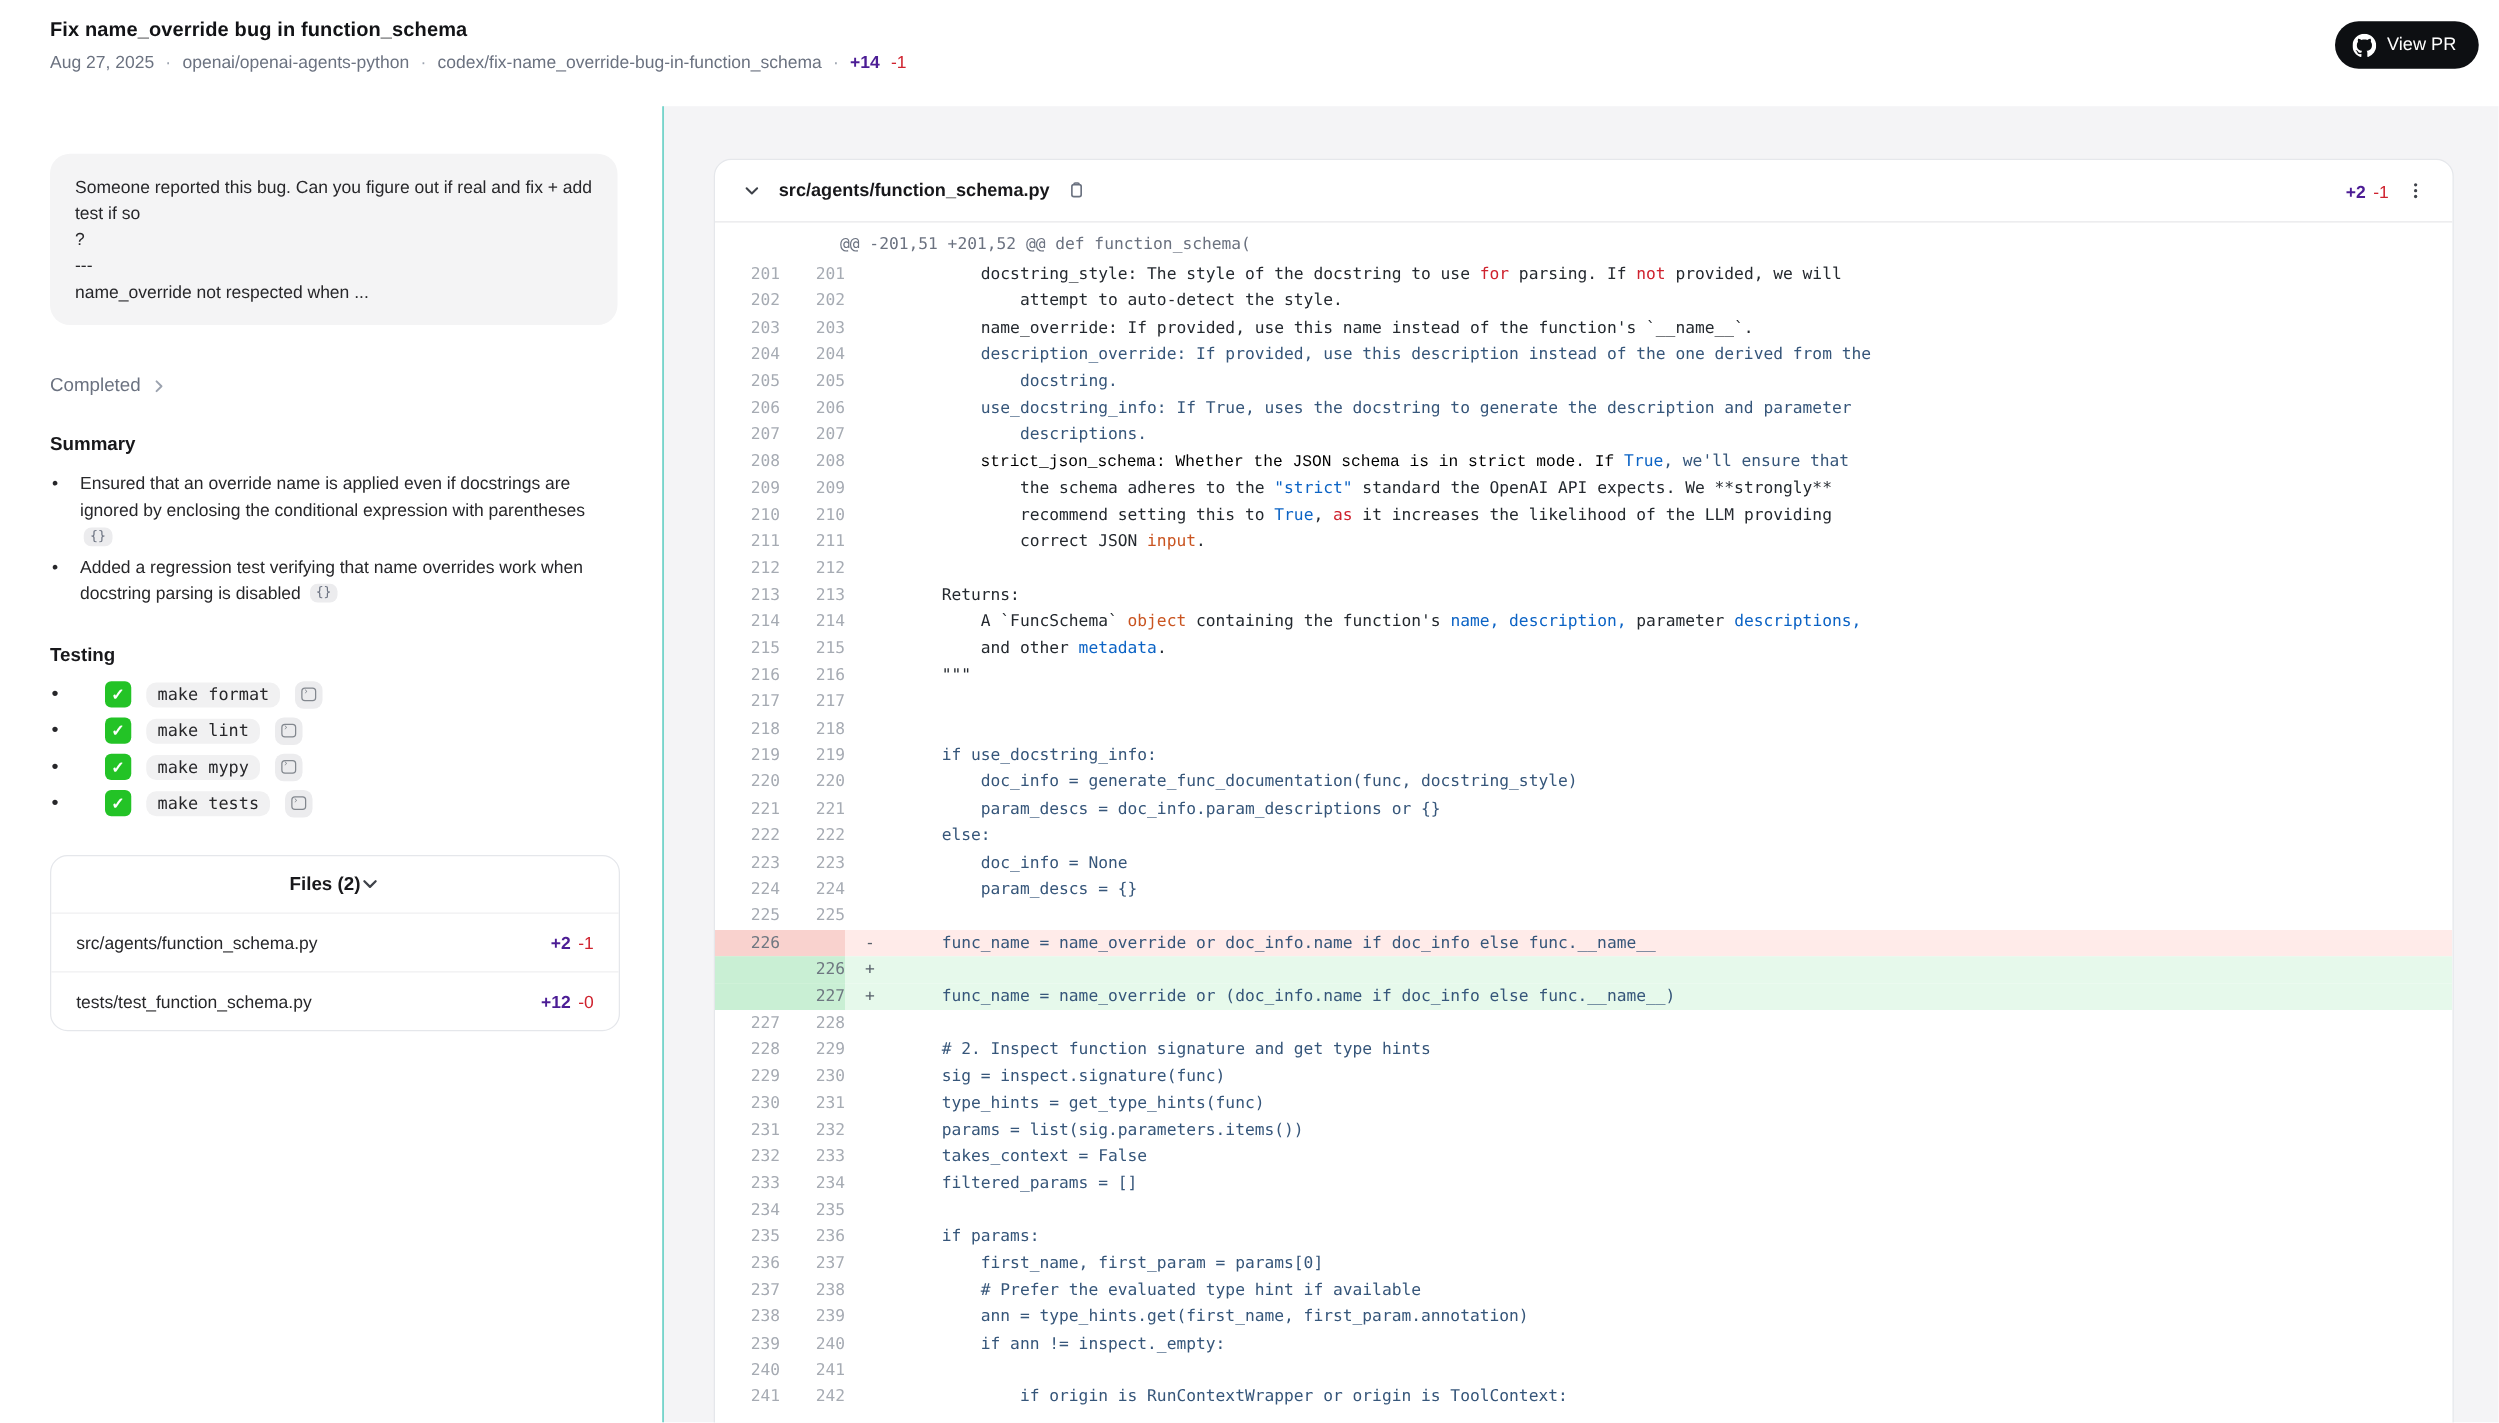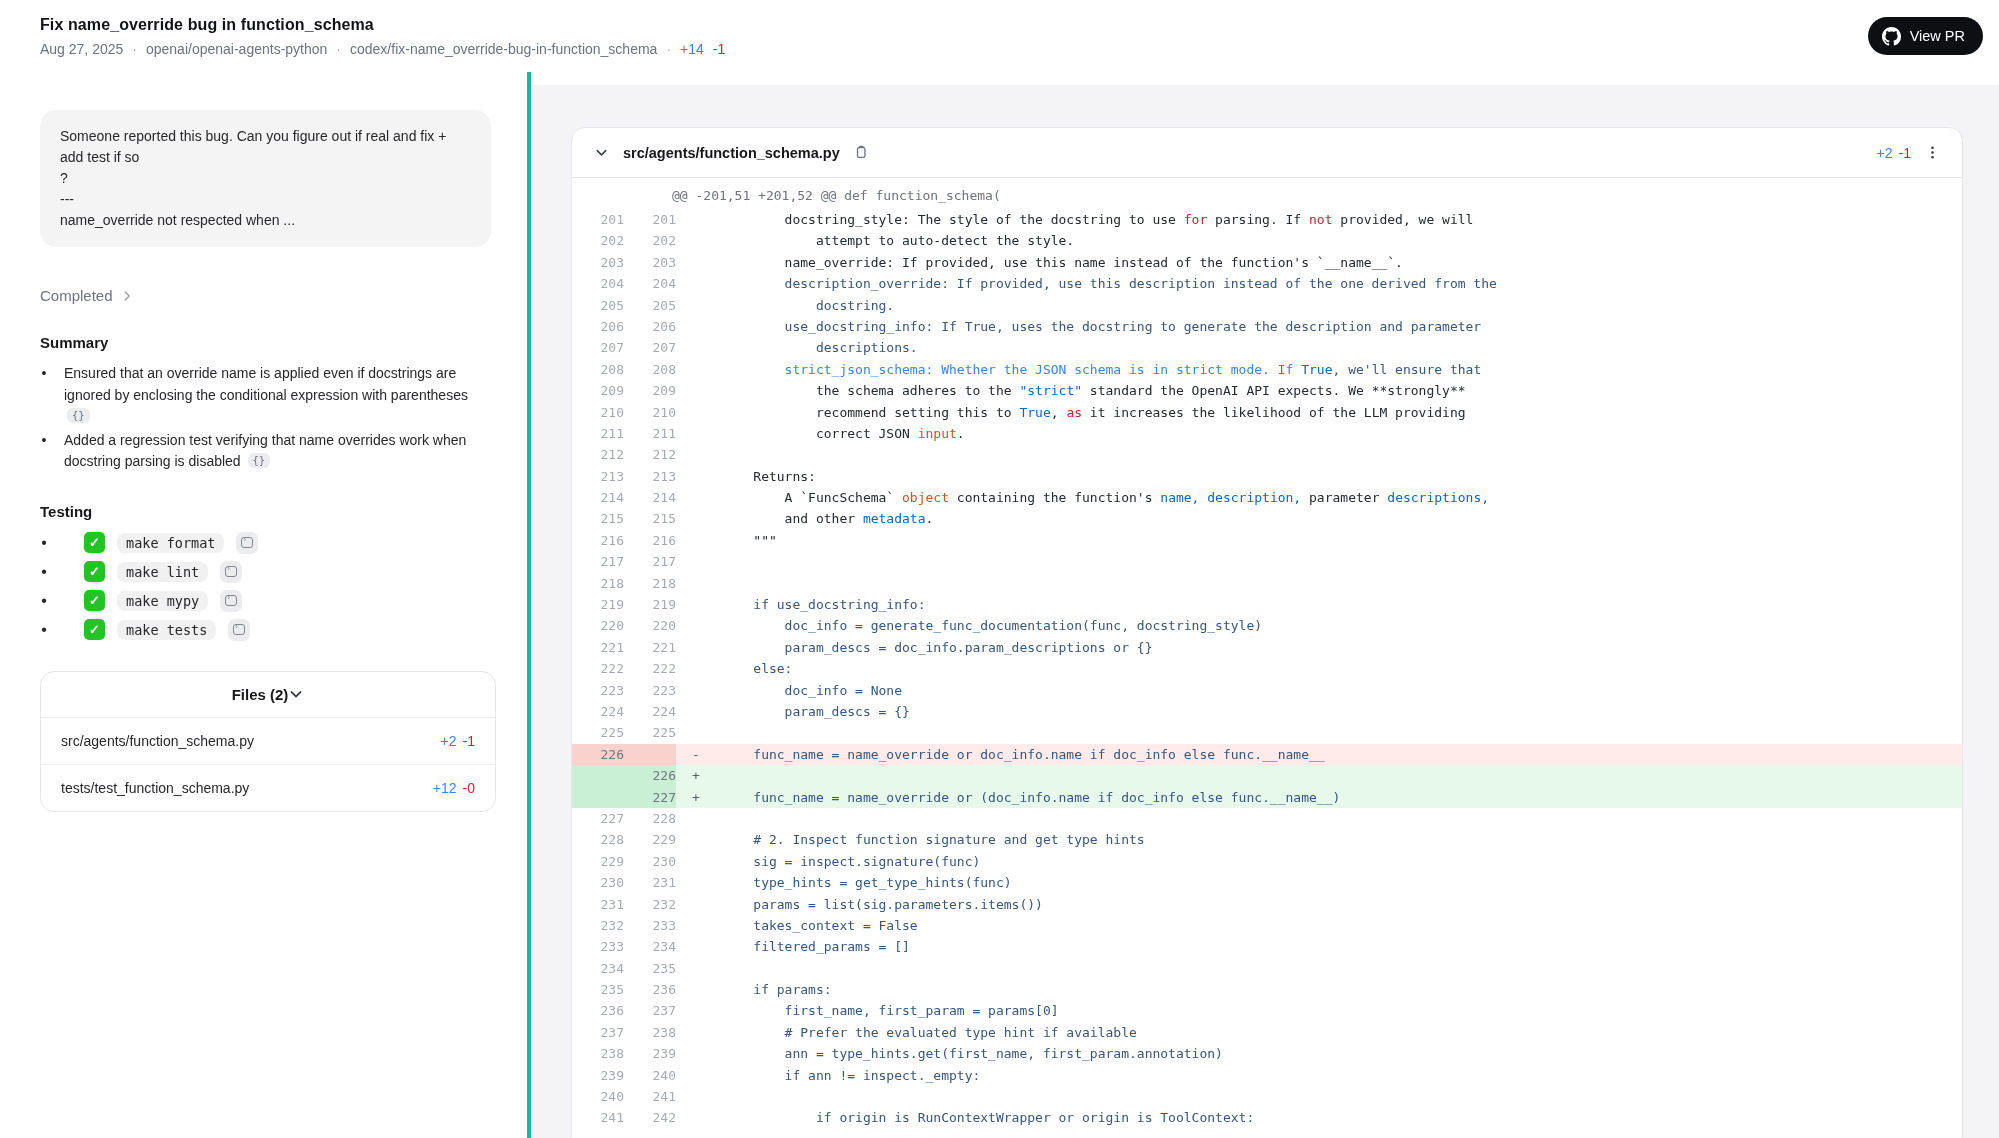--- a/index.html
+++ b/index.html
@@ -6,33 +6,33 @@
   html,body { margin:0; padding:0; }
   body {
     width:1999px; height:1138px; position:relative; overflow:hidden;
     background:#ffffff; font-family:"Liberation Sans", sans-serif; color:#27272a;
   }
   
   .top-header { position:absolute; top:0; left:0; right:0; height:85px; background:#fff; padding:16px 16px 0 40px; }
   .page-title { font-size:16px; font-weight:700; color:#121316; letter-spacing:.1px; }
   .meta-row { margin-top:7px; font-size:14px; color:#6b7280; display:flex; align-items:center; gap:9px; }
   .meta-sep { color:#9ca3af; }
-  .stat-add { color:#3b82f6; font-weight:400; }
+  .stat-add { color:#4c1d95; font-weight:700; }
   .stat-del { color:#cf222e; font-weight:500; }
   .view-pr-btn {
     position:absolute; top:17px; right:16px; height:38px; border-radius:19px;
     background:#0d0f12; color:#fff; display:flex; align-items:center; gap:9px;
     padding:0 18px 0 14px; font-size:14.5px; font-weight:500; cursor:pointer; border:none;
   }
   .view-pr-btn svg { display:block; }
 
   
   .left-pane {
-    position:absolute; top:72px; left:0; width:531px; bottom:0; background:#fff;
-    border-right:4px solid #14b8a6; padding:38px 36px 0 40px; overflow:hidden;
+    position:absolute; top:85px; left:0; width:531px; bottom:0; background:#fff;
+    border-right:1px solid #14b8a6; padding:38px 36px 0 40px; overflow:hidden;
   }
   .user-bubble {
     background:#f4f4f5; border-radius:16px; padding:16px 20px; font-size:14px;
     line-height:21px; color:#27272a; max-width:456px;
   }
   .status-row { margin-top:40px; display:flex; align-items:center; gap:7px; color:#6b7280; font-size:15px; cursor:pointer; width:fit-content; }
   .section-heading { margin-top:30px; font-size:15px; font-weight:700; color:#18181b; }
   .bullet-list { margin-top:12px; }
   .bullet-item { display:flex; gap:16px; font-size:14px; line-height:21.5px; color:#27272a; margin-bottom:2px; }
   .bullet-dot { flex:none; width:8px; text-align:center; color:#27272a; }
@@ -276,21 +276,21 @@
         <div class="diff-row ctx">
           <span class="c-old">207</span>
           <span class="c-new">207</span>
           <span class="c-marker"></span>
           <span class="c-code"><span style="color: rgb(54, 86, 122);">            descriptions.</span></span>
         </div>
         <div class="diff-row ctx">
           <span class="c-old">208</span>
           <span class="c-new">208</span>
           <span class="c-marker"></span>
-          <span class="c-code"><span style="color: #3b82f6;">        strict_json_schema: Whether the JSON schema is in strict mode. If </span><span style="color: rgb(11, 99, 197);">True</span><span style="color: rgb(54, 86, 122);">, we'll ensure that</span></span>
+          <span class="c-code"><span style="color: #000000; font-family: Liberation Mono, monospace;">        strict_json_schema: Whether the JSON schema is in strict mode. If </span><span style="color: rgb(11, 99, 197);">True</span><span style="color: rgb(54, 86, 122);">, we'll ensure that</span></span>
         </div>
         <div class="diff-row ctx">
           <span class="c-old">209</span>
           <span class="c-new">209</span>
           <span class="c-marker"></span>
           <span class="c-code"><span style="color: rgb(36, 41, 47);">            the schema adheres to the </span><span style="color: rgb(11, 99, 197);">"strict"</span><span style="color: rgb(36, 41, 47); margin-top: 31px;"> standard the OpenAI API expects. We **strongly**</span></span>
         </div>
         <div class="diff-row ctx">
           <span class="c-old">210</span>
           <span class="c-new">210</span>

